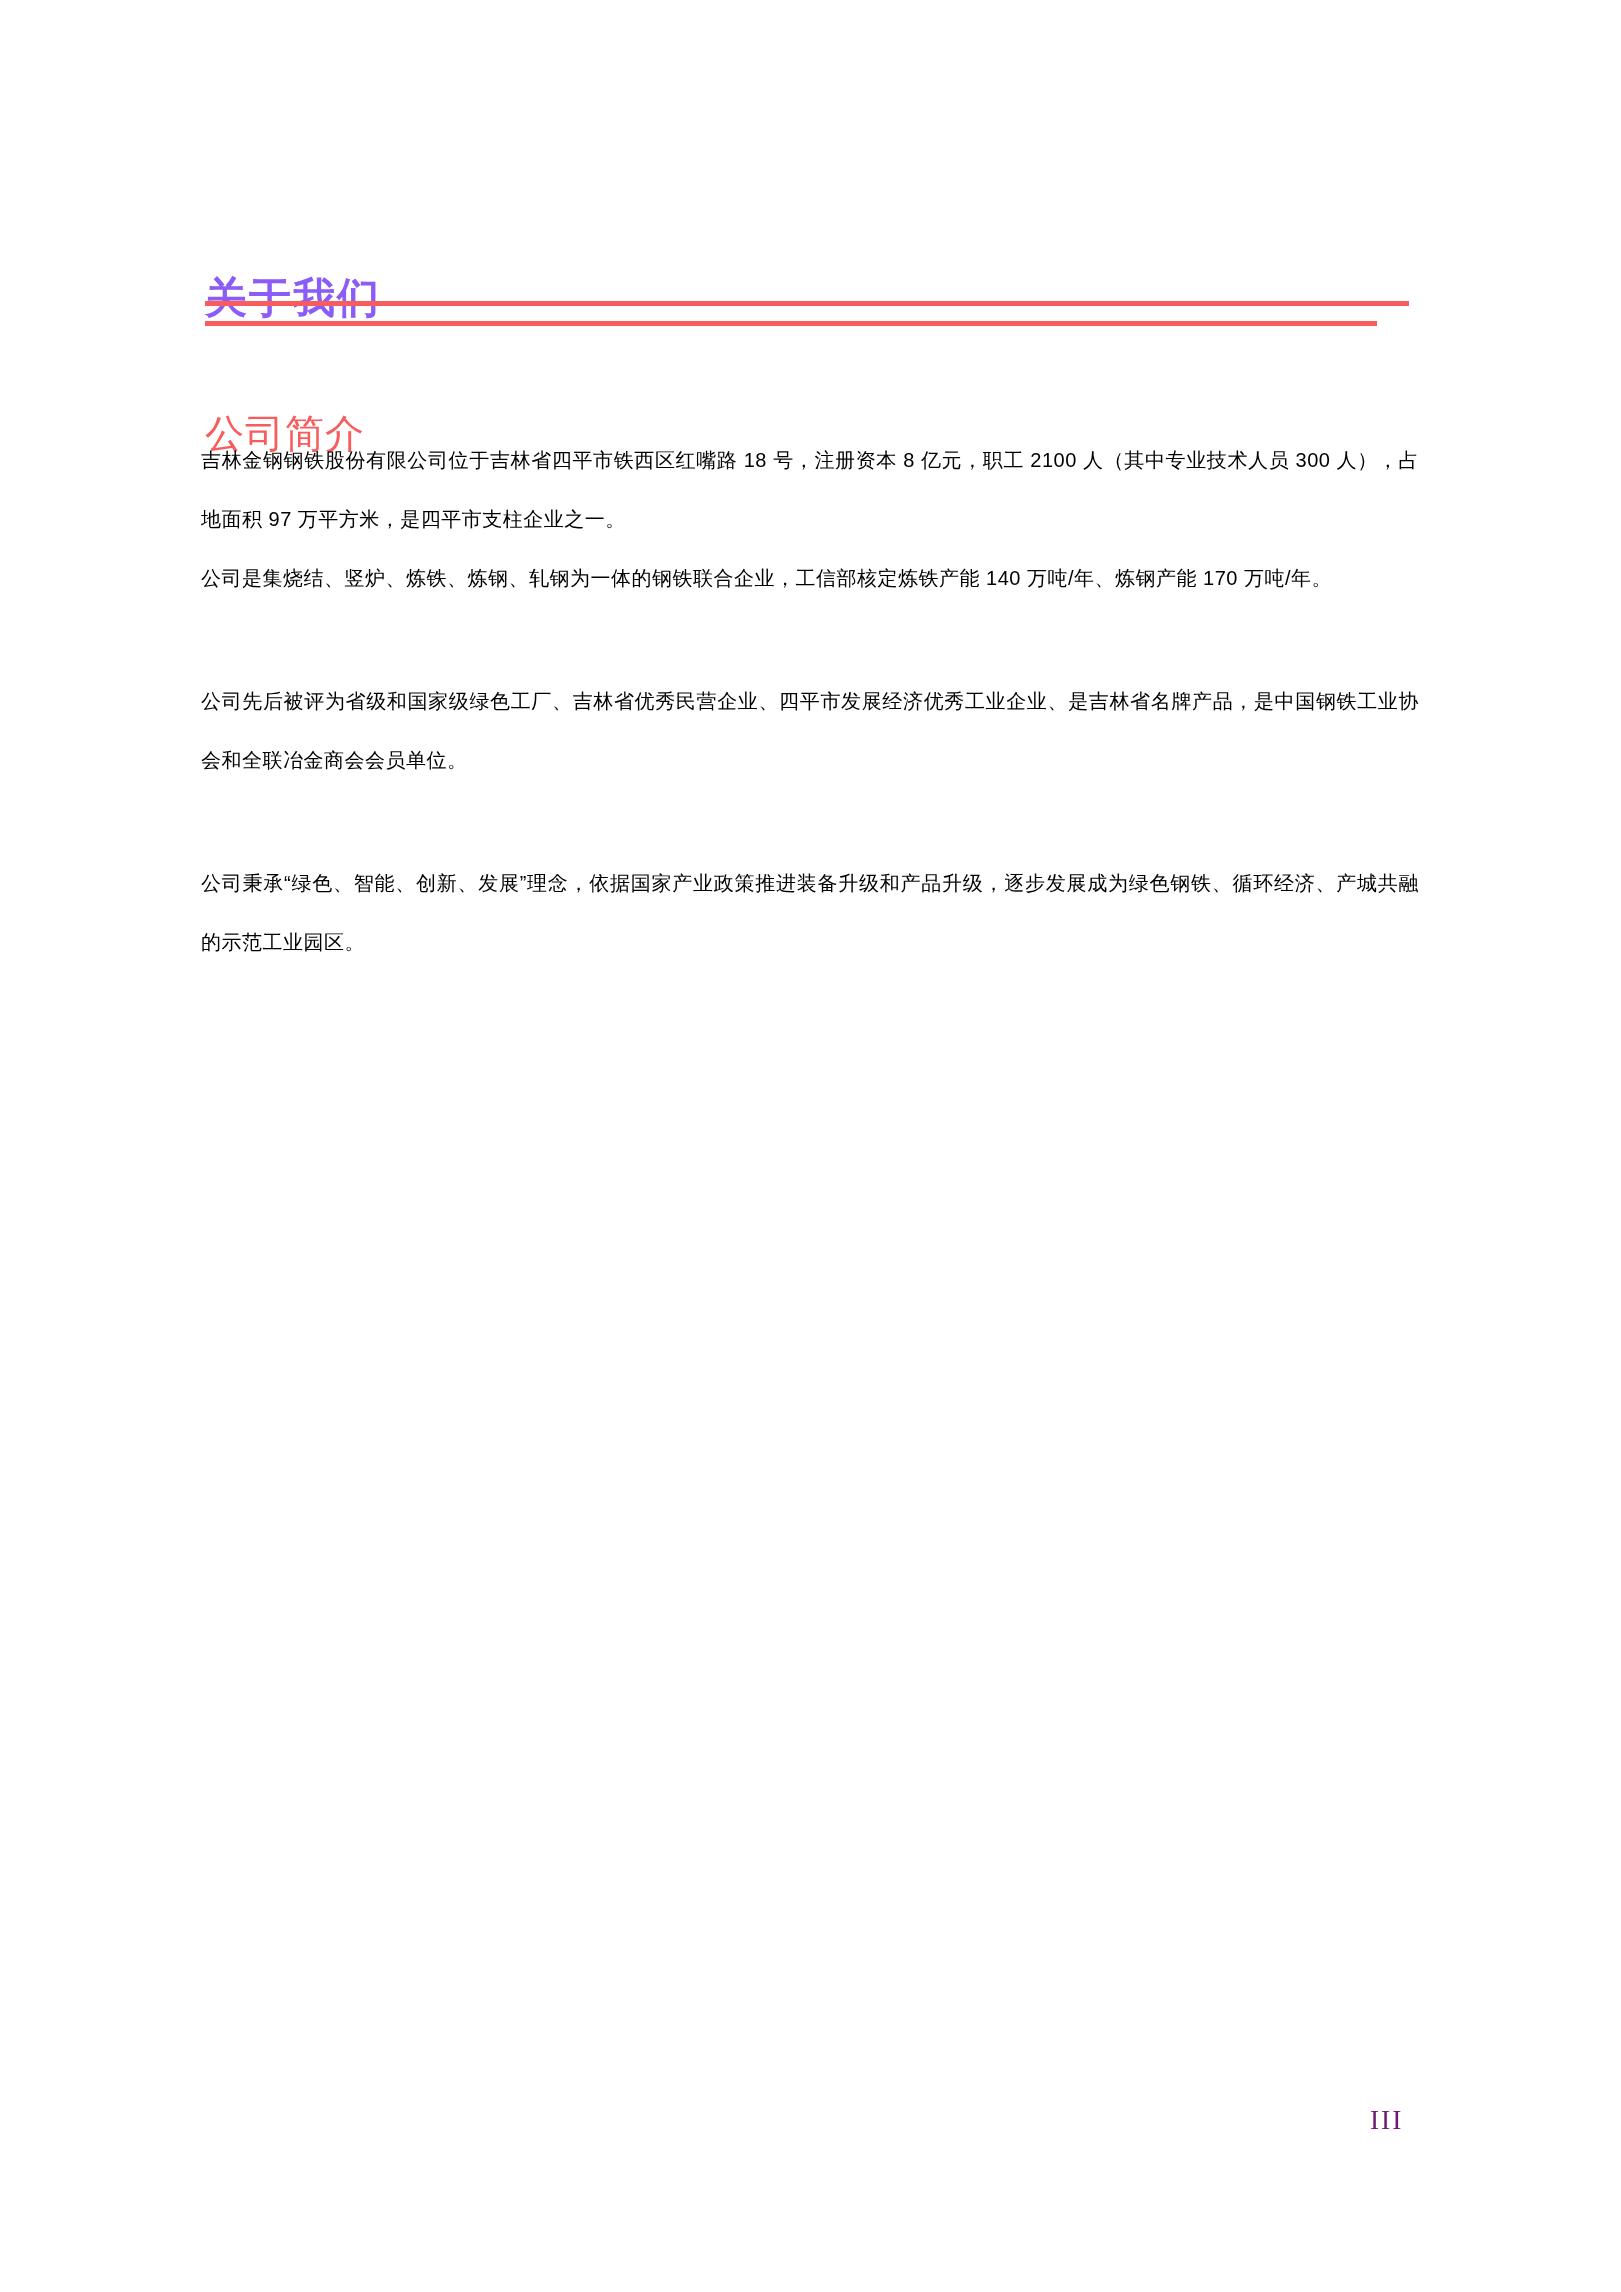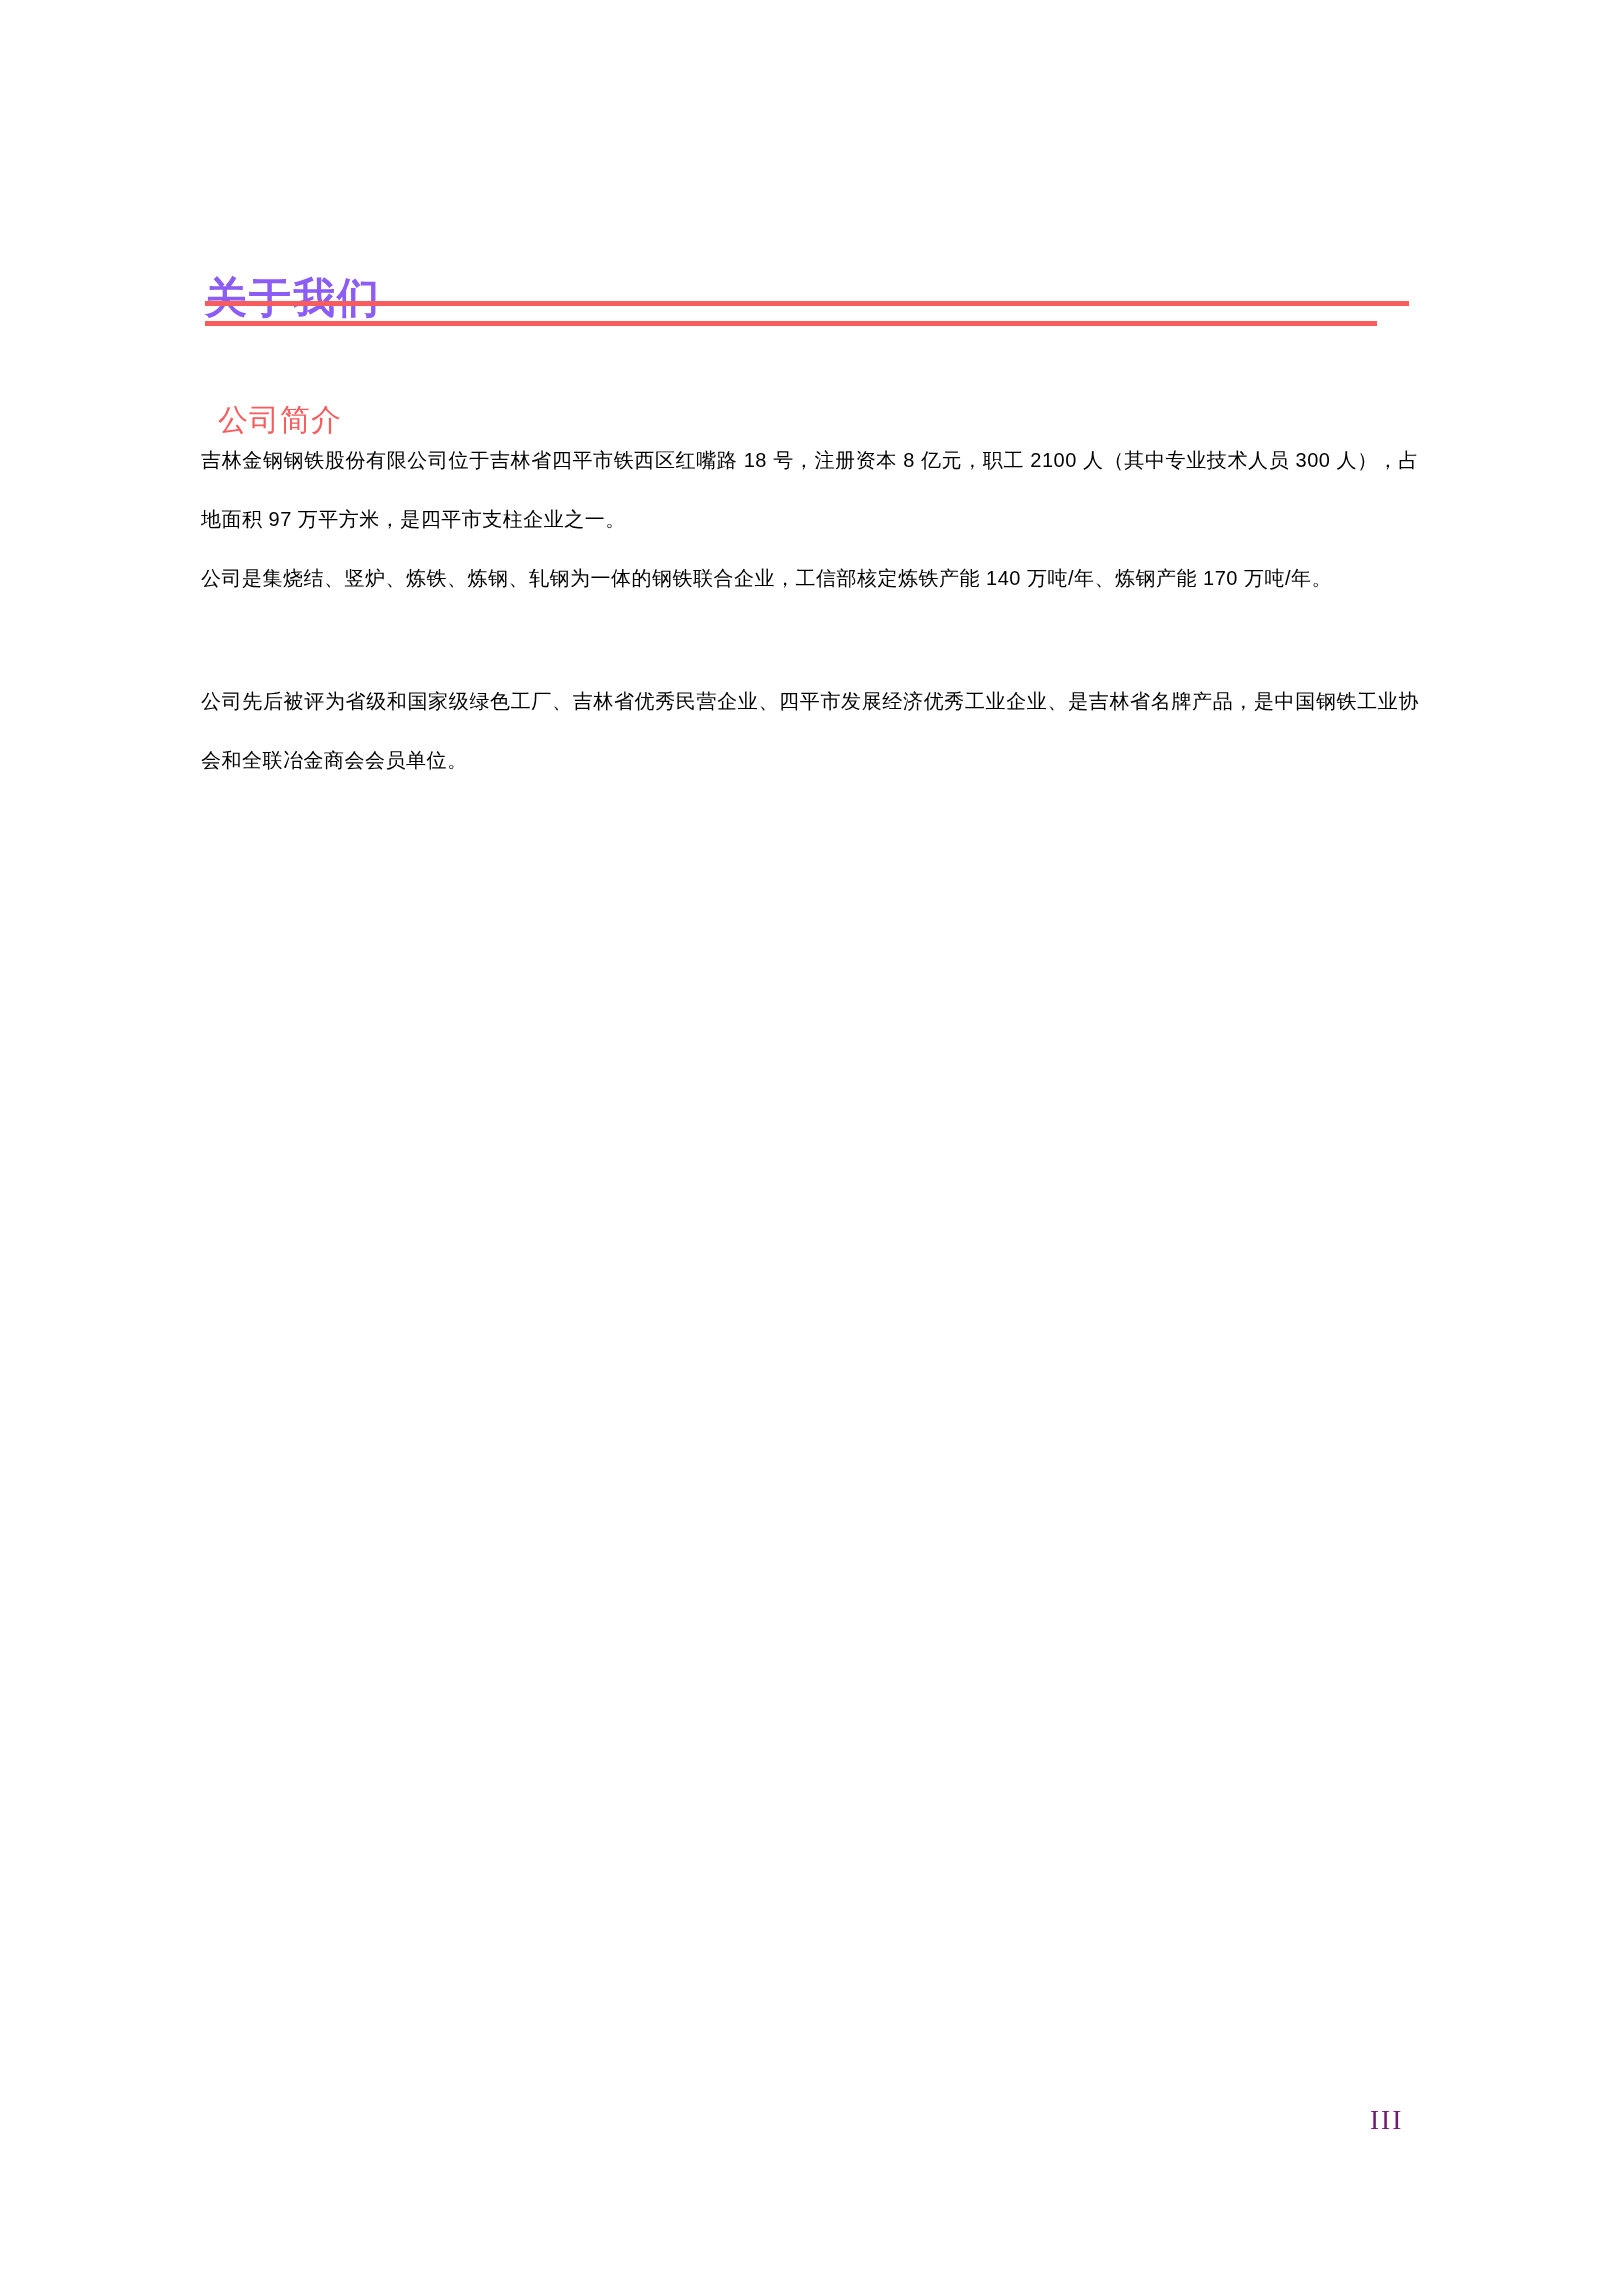--- a/index.html
+++ b/index.html
@@ -32,23 +32,23 @@
     left: 205px;
     height: 4.9px;
     background: #f85c5c;
   }
   .title-rule.primary   { top: 301px; width: 1204px; }
   .title-rule.secondary { top: 321px; width: 1172px; }
 
   
   .section-heading {
     position: absolute;
-    left: 218px;
+    left: 205px;
     top: 375px;
-    font-size: 30px;
+    font-size: 39px;
     font-weight: 500;
     color: #f85c5c;
     letter-spacing: 1px;
     white-space: nowrap;
   }
 
   
   .body-text {
     position: absolute;
     left: 201px;
@@ -93,18 +93,19 @@
 
   <div class="title-rule primary"></div>
   <div class="title-rule secondary"></div>
 
   <h2 class="section-heading">公司简介</h2>
 
   <div class="body-text">
     <p>吉林金钢钢铁股份有限公司位于吉林省四平市铁西区红嘴路 18 号，注册资本 8 亿元，职工 2100 人（其中专业技术人员 300 人），占地面积 97 万平方米，是四平市支柱企业之一。</p>
     <p>公司是集烧结、竖炉、炼铁、炼钢、轧钢为一体的钢铁联合企业，工信部核定炼铁产能 140 万吨/年、炼钢产能 170 万吨/年。</p>
     <p>公司先后被评为省级和国家级绿色工厂、吉林省优秀民营企业、四平市发展经济优秀工业企业、是吉林省名牌产品，是中国钢铁工业协会和全联冶金商会会员单位。</p>
+    <p>公司秉承“绿色、智能、创新、发展”理念，依据国家产业政策推进装备升级和产品升级，逐步发展成为绿色钢铁、循环经济、产城共融的示范工业园区。</p>
   </div>
 
   <div class="page-number">III</div>
 
 </div>
 
 
 </body></html>

